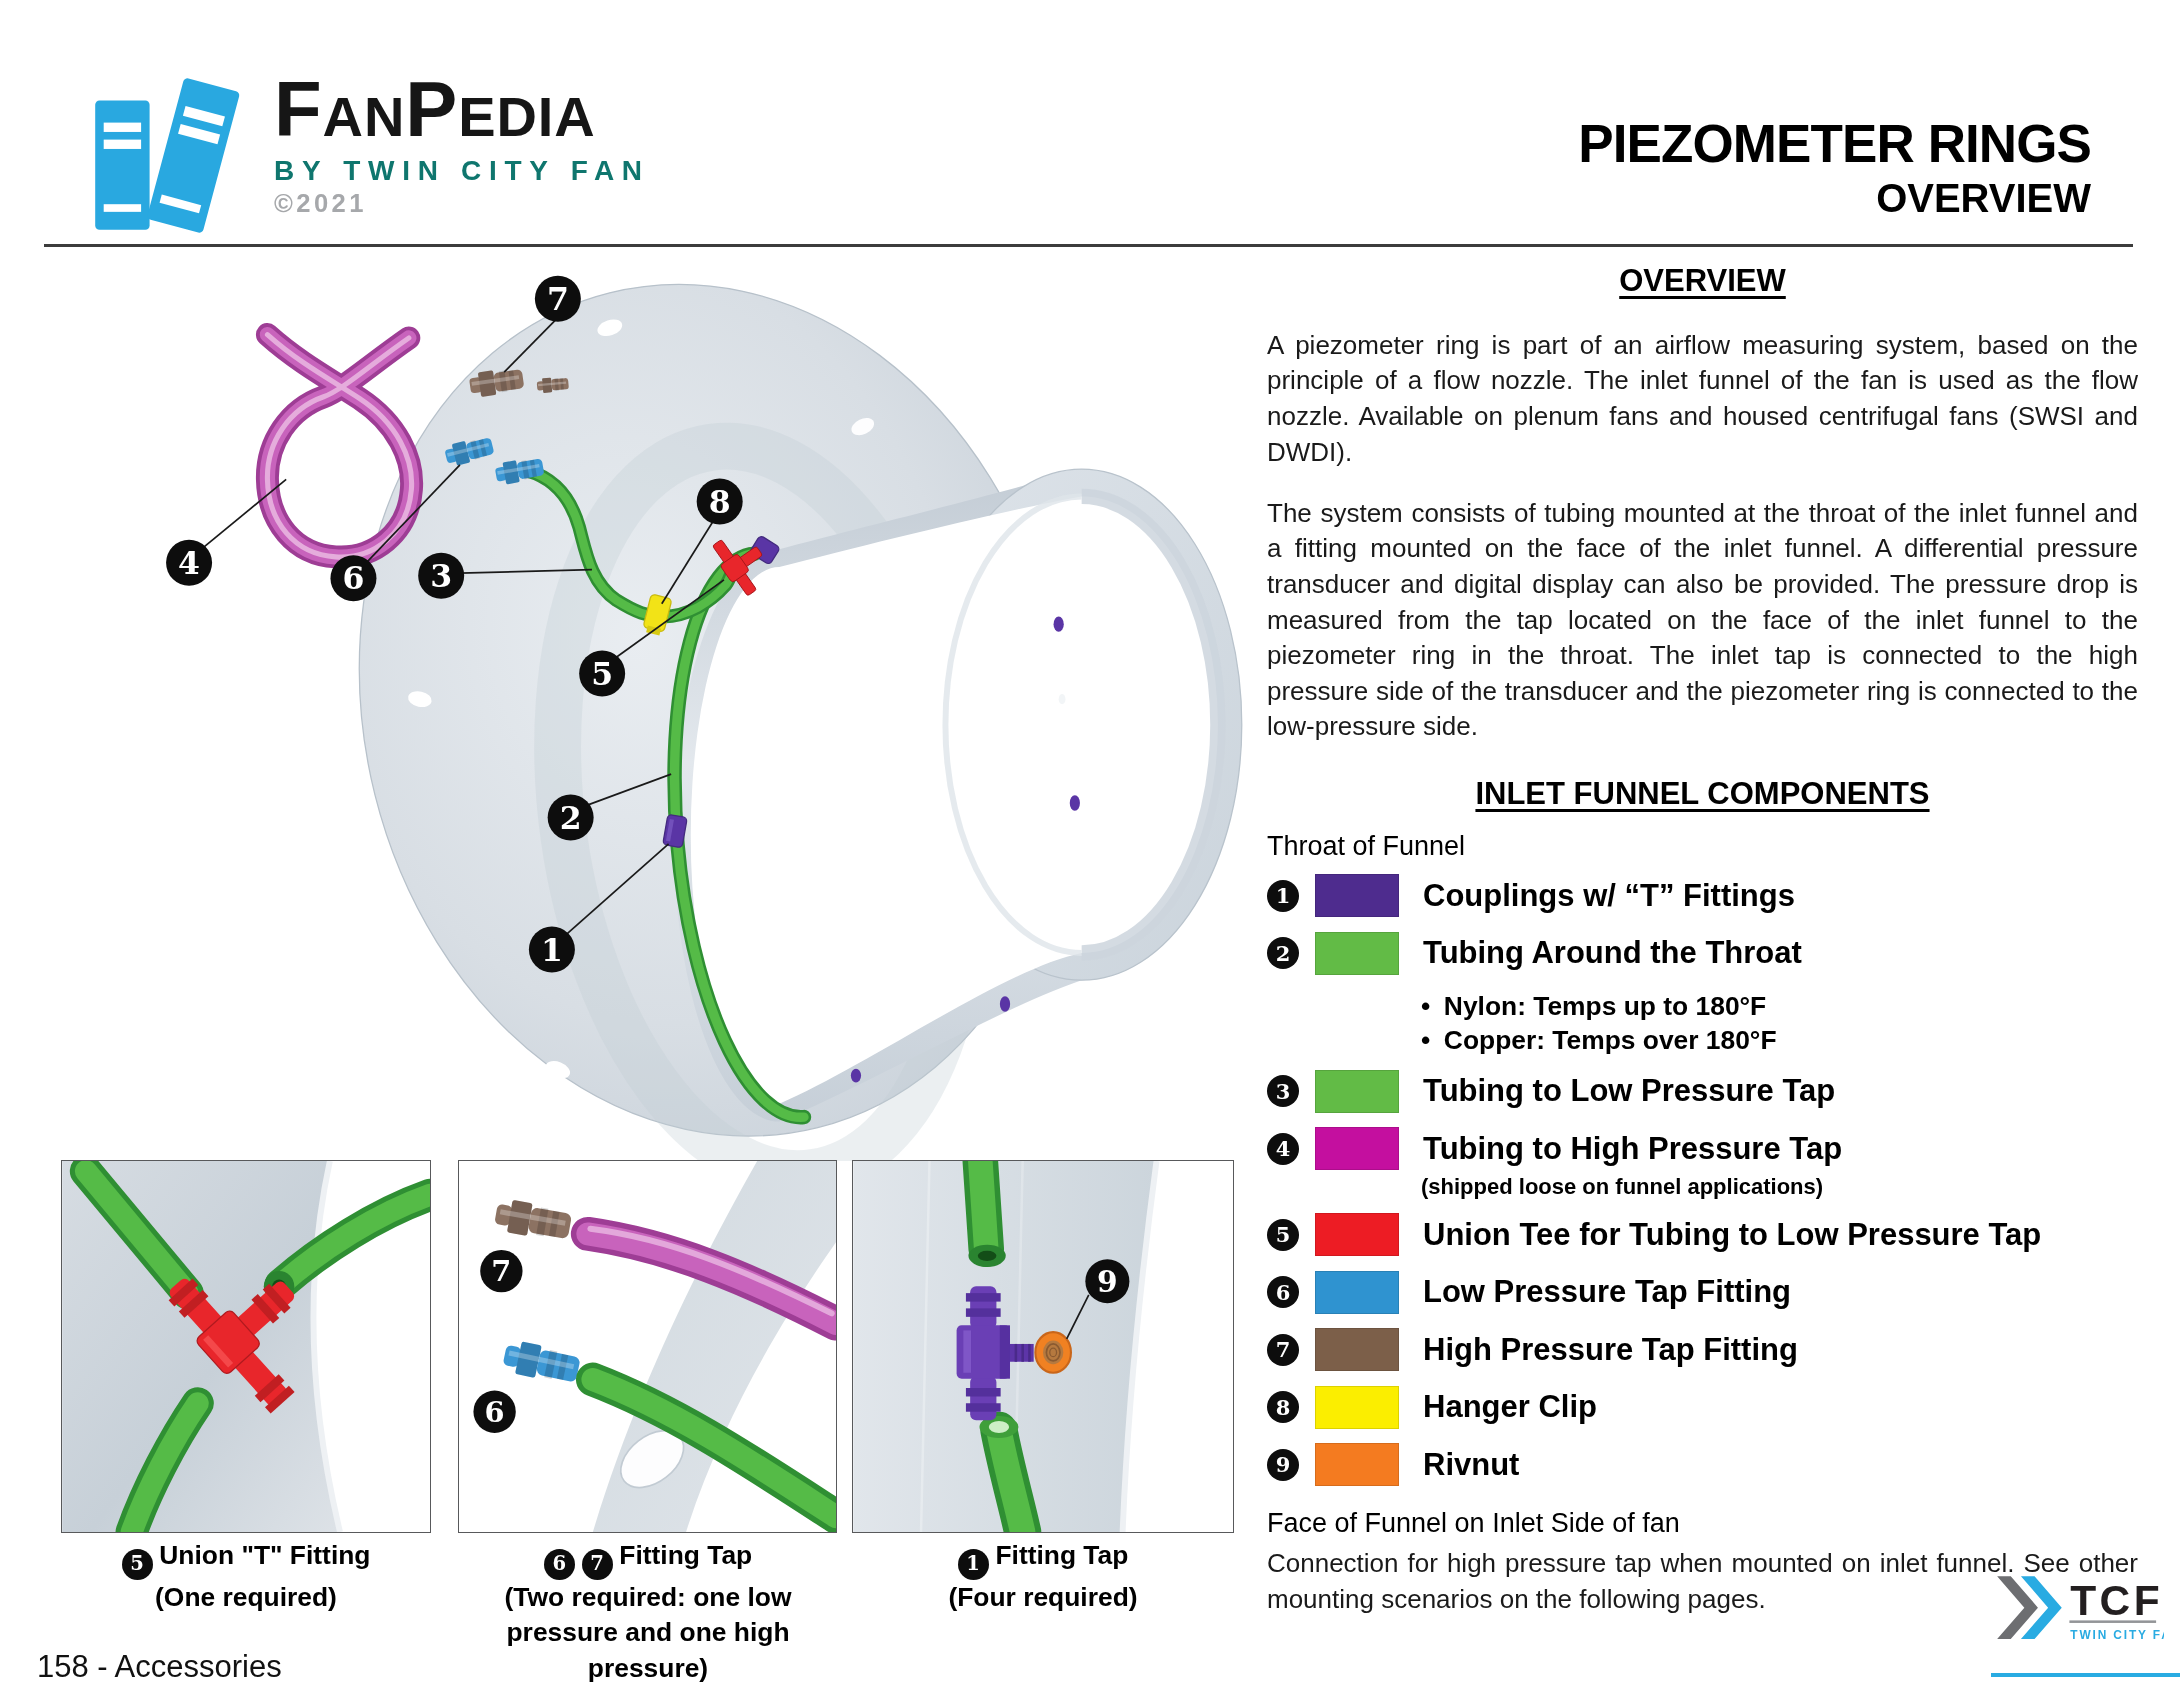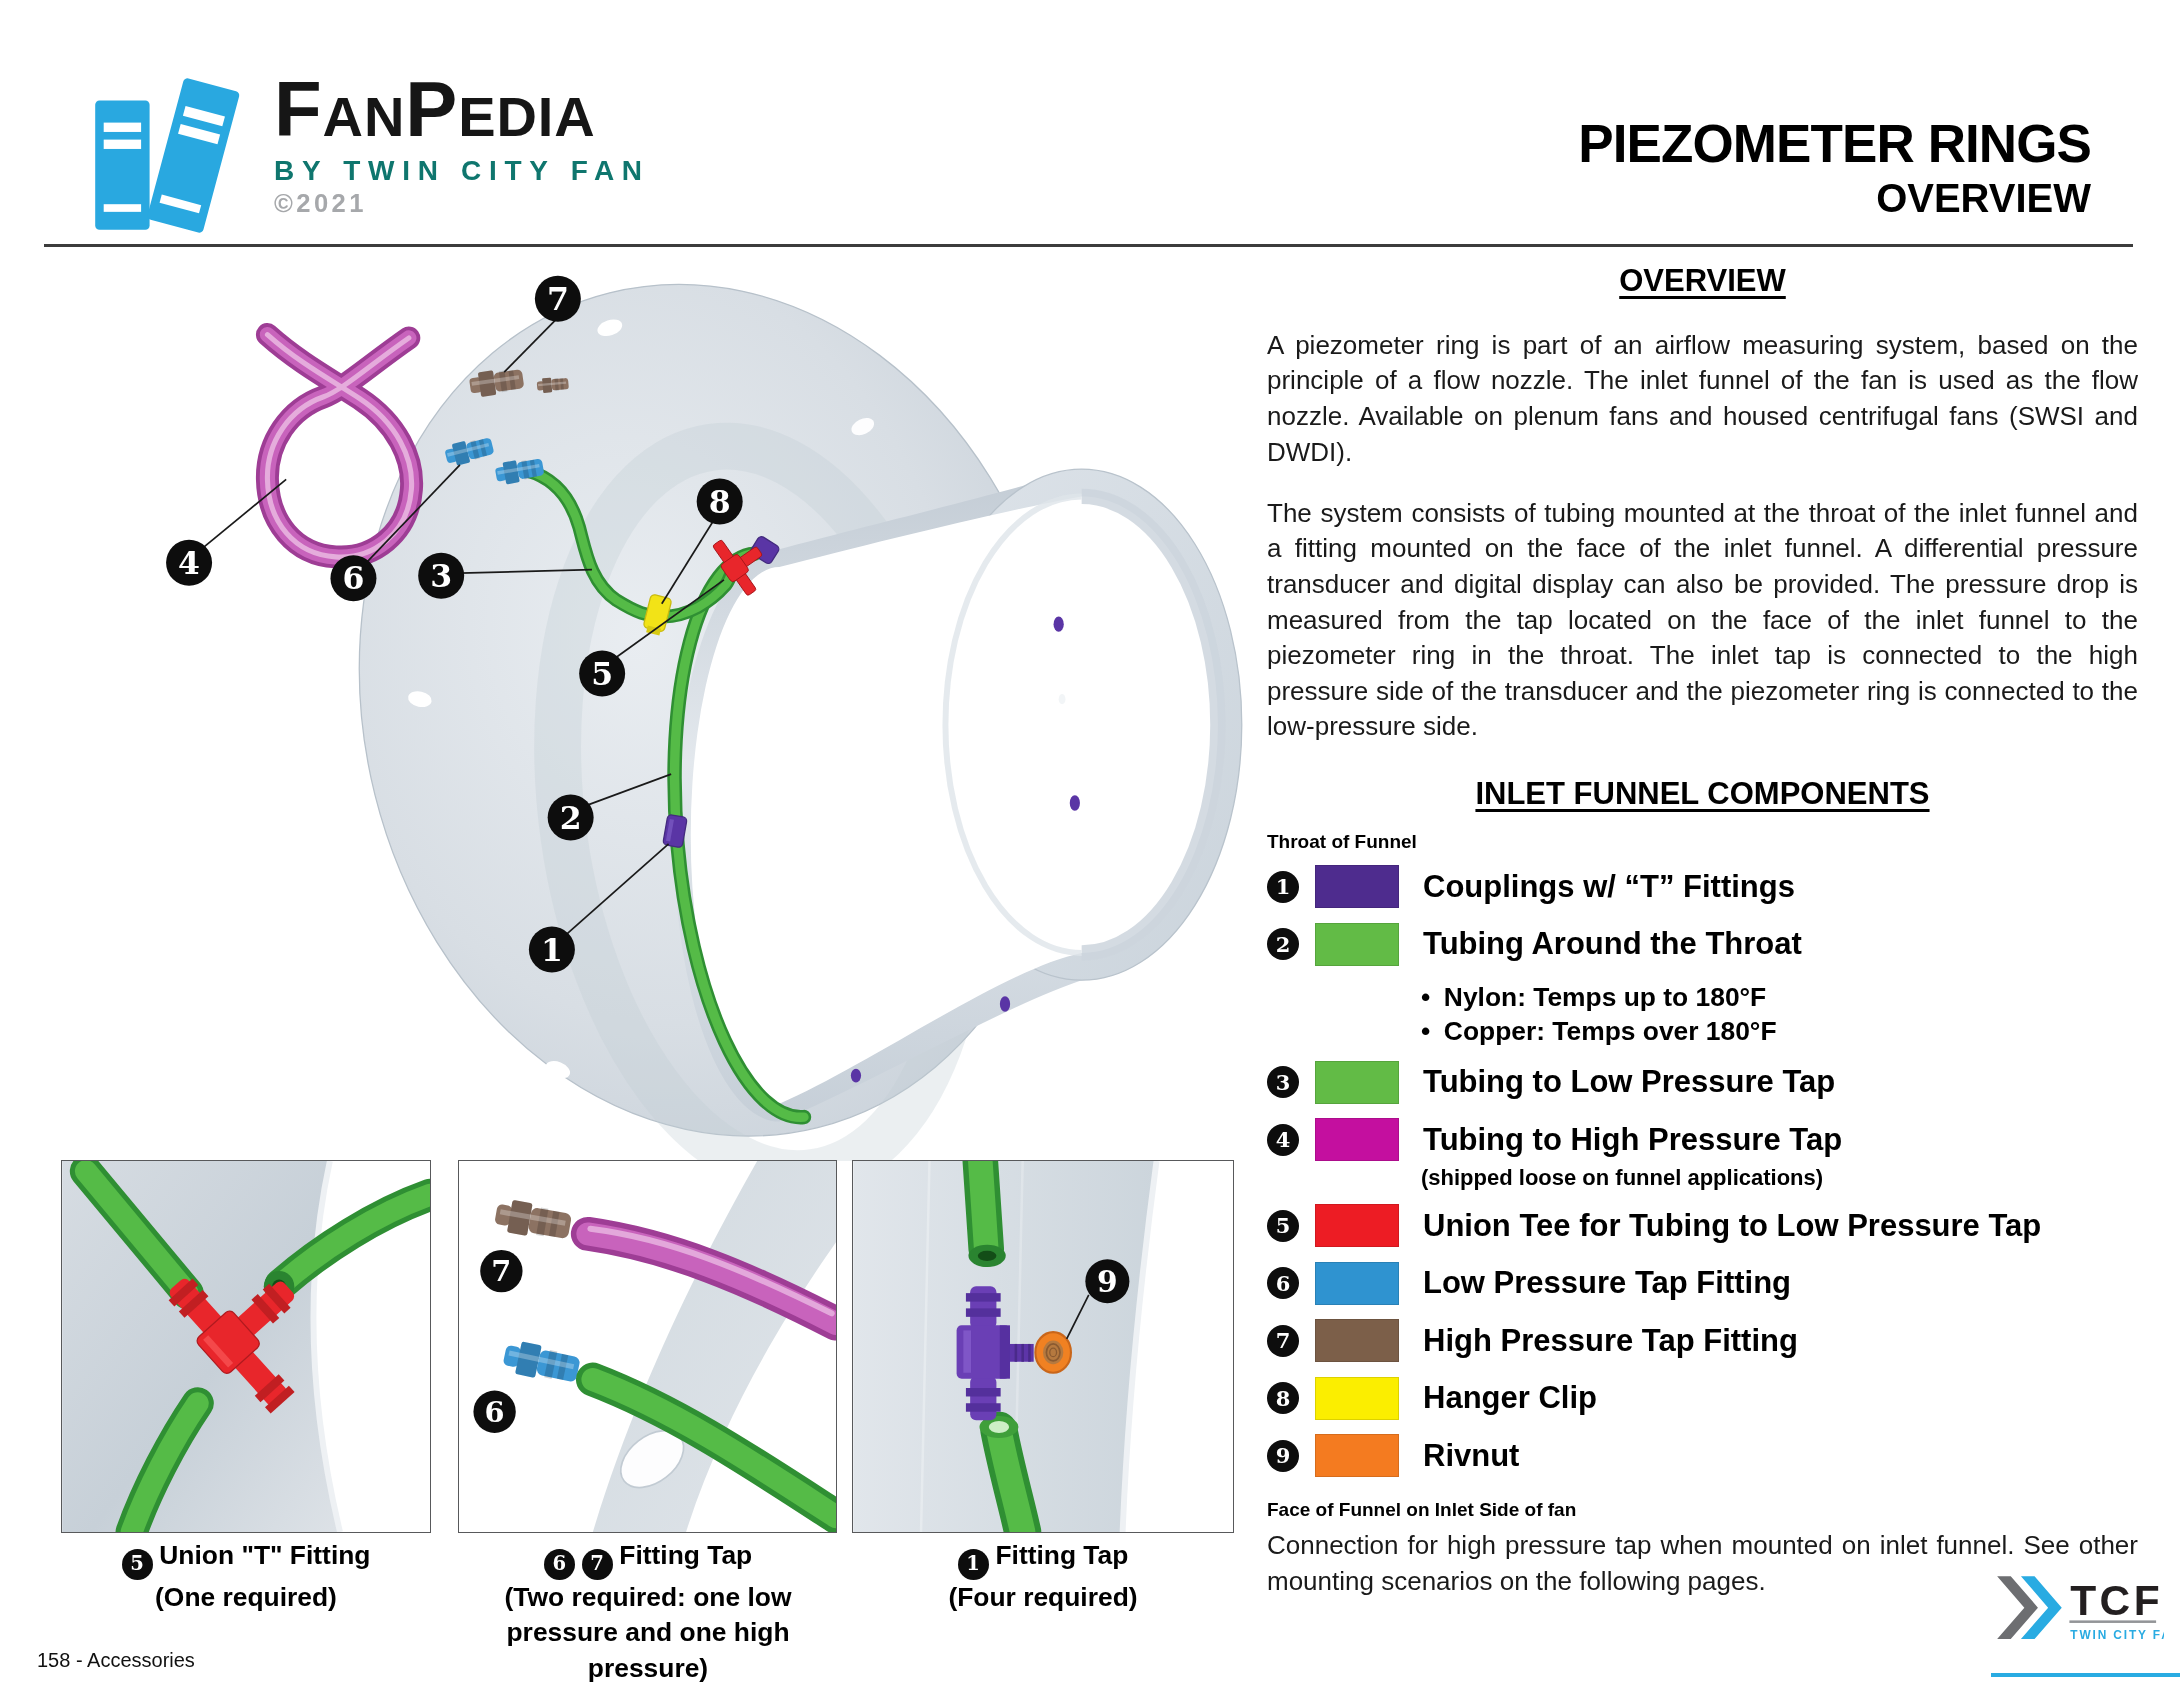--- a/index.html
+++ b/index.html
@@ -18,21 +18,21 @@
   #header-rule{position:absolute;left:44px;top:244px;width:2089px;height:2.6px;background:#3c3c3c;}
   
   #right-col{position:absolute;left:1267px;top:256px;width:871px;}
   .col-heading{font-size:31px;font-weight:800;text-align:center;text-decoration:underline;
                text-underline-offset:5.1px;color:#000;}
   .body-text{font-size:26px;line-height:1.37;text-align:justify;color:#1a1a1a;}
   #ov-heading{margin-top:6.8px;}
   #ov-p1{margin-top:29px;}
   #ov-p2{margin-top:25.6px;}
   #comp-heading{margin-top:31px;}
-  .group-label{font-size:19px;font-weight:700;color:#000;}
+  .group-label{font-size:27px;font-weight:400;color:#000;}
   #group1{margin-top:19px;}
   #legend{margin-top:12px;}
   .leg-row{display:flex;align-items:center;margin-bottom:14.5px;}
   .leg-badge{flex:0 0 auto;width:32px;height:32px;border-radius:50%;background:#0d0d0d;color:#fff;
              display:flex;align-items:center;justify-content:center;
              font-family:"DejaVu Serif",serif;font-size:21px;font-weight:bold;}
   .leg-swatch{flex:0 0 auto;width:82px;height:41px;margin-left:16px;border:0.9px solid rgba(0,0,0,.12);}
   .leg-label{margin-left:24px;font-size:31px;font-weight:800;color:#000;}
   .leg-sub{margin:1.7px 0 12px 154px;}
   .leg-bullet{font-size:26.4px;font-weight:800;color:#000;line-height:1.3;}
@@ -47,21 +47,21 @@
   #fig3{left:852px;width:382px;height:373px;}
   .fig svg{display:block;width:100%;height:100%;}
   .caption{position:absolute;top:1538px;text-align:center;font-size:26.4px;font-weight:800;color:#000;line-height:1.35;}
   #cap1{left:61px;width:370px;}
   #cap2{left:450px;width:396px;}
   #cap3{left:852px;width:382px;}
   .cbadge{display:inline-flex;width:31px;height:31px;border-radius:50%;background:#0d0d0d;color:#fff;
           align-items:center;justify-content:center;font-family:"DejaVu Serif",serif;
           font-size:19.6px;font-weight:bold;margin-right:6.8px;vertical-align:-6px;}
   
-  #page-label{position:absolute;left:37px;top:1649px;font-size:20px;color:#111;}
+  #page-label{position:absolute;left:37px;top:1649px;font-size:31px;color:#111;}
   #tcf-logo{position:absolute;left:1985px;top:1566px;}
   #tcf-bar{position:absolute;left:1991px;top:1673px;width:190px;height:4.3px;background:#29abe2;}
   
   #main-art{position:absolute;left:0;top:256px;}
   .co-line{stroke:#1a1a1a;stroke-width:2;}
   .co-circle{fill:#0d0d0d;}
   .co-num{fill:#fff;font-family:"DejaVu Serif",serif;font-size:37px;font-weight:bold;text-anchor:middle;}
 </style>
 </head>
 <body>

